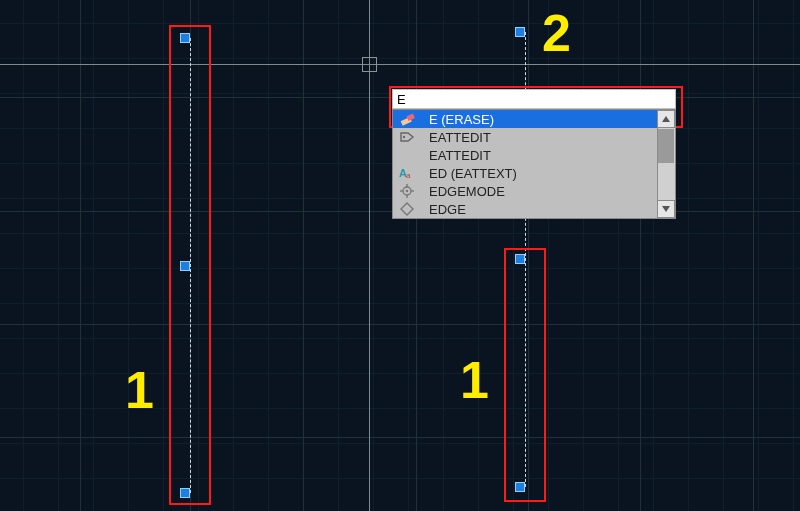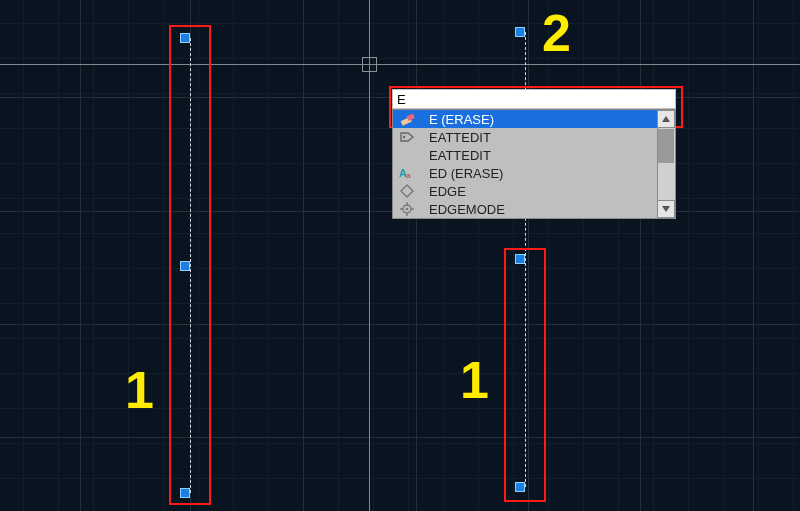--- a/index.html
+++ b/index.html
@@ -109,44 +109,44 @@
             <span class="ac-icon"></span>
             <span class="ac-label">EATTEDIT</span>
           </div>
           <div class="ac-item">
             <span class="ac-icon">
               <svg width="16" height="16">
                 <text x="0" y="12" font-size="11" font-weight="bold" fill="#29a">A</text>
                 <text x="7" y="13" font-size="8" fill="#c33">a</text>
               </svg>
             </span>
-            <span class="ac-label">ED (ERASE)</span>
-          </div>
-          <div class="ac-item">
-            <span class="ac-icon">
-              <svg width="16" height="16">
-                <polygon points="8,2 14,8 8,14 2,8" fill="none" stroke="#777" stroke-width="1.4"></polygon>
-              </svg>
-            </span>
-            <span class="ac-label">EDGE</span>
+            <span class="ac-label">ED (EATTEXT)</span>
           </div>
           <div class="ac-item">
             <span class="ac-icon">
               <svg width="16" height="16">
                 <circle cx="8" cy="8" r="4" fill="none" stroke="#777" stroke-width="1.4"></circle>
                 <circle cx="8" cy="8" r="1.3" fill="#777"></circle>
                 <g stroke="#777" stroke-width="1.4">
                   <line x1="8" y1="1" x2="8" y2="4"></line>
                   <line x1="8" y1="12" x2="8" y2="15"></line>
                   <line x1="1" y1="8" x2="4" y2="8"></line>
                   <line x1="12" y1="8" x2="15" y2="8"></line>
                 </g>
               </svg>
             </span>
             <span class="ac-label">EDGEMODE</span>
+          </div>
+          <div class="ac-item">
+            <span class="ac-icon">
+              <svg width="16" height="16">
+                <polygon points="8,2 14,8 8,14 2,8" fill="none" stroke="#777" stroke-width="1.4"></polygon>
+              </svg>
+            </span>
+            <span class="ac-label">EDGE</span>
           </div>
         </div>
       <div class="ac-scroll-up">
         <svg width="8" height="6">
             <polygon points="4,0 8,6 0,6" fill="#555"></polygon>
           </svg>
       </div>
       <div class="ac-track"></div>
       <div class="ac-thumb"></div>
       <div class="ac-scroll-dn">

